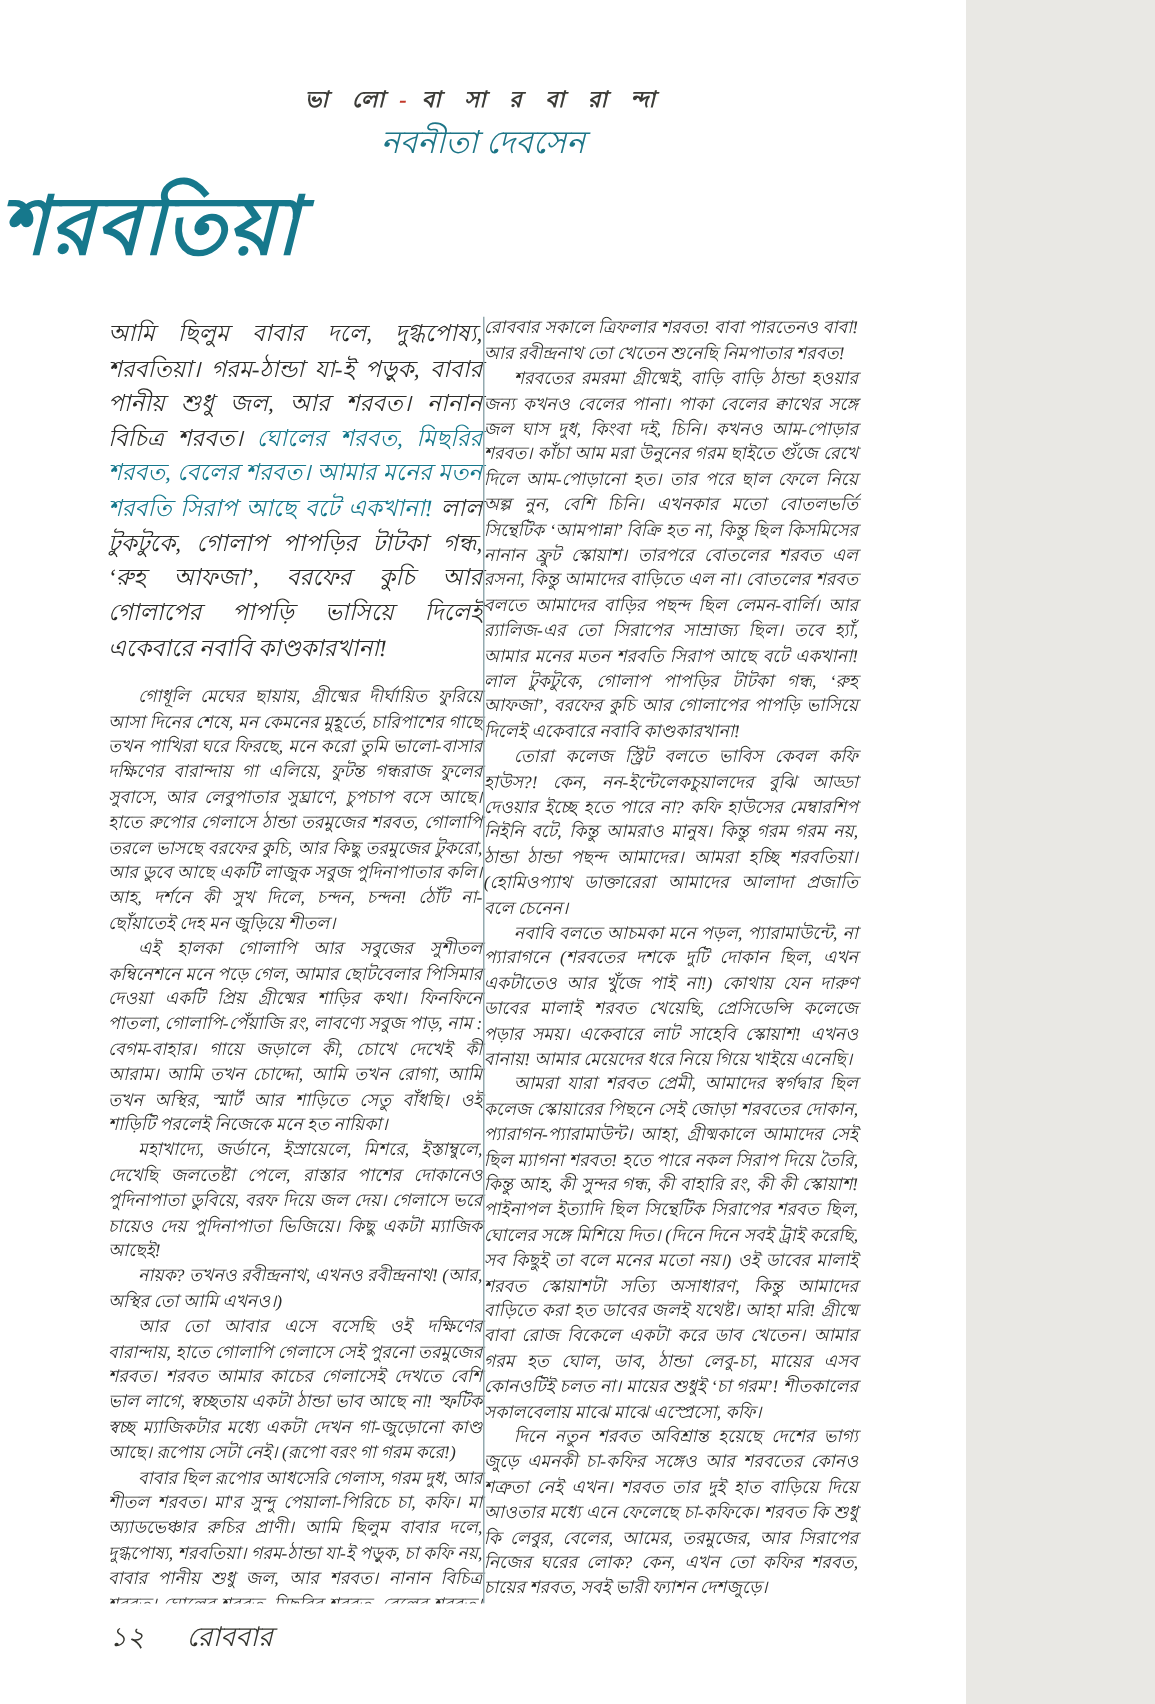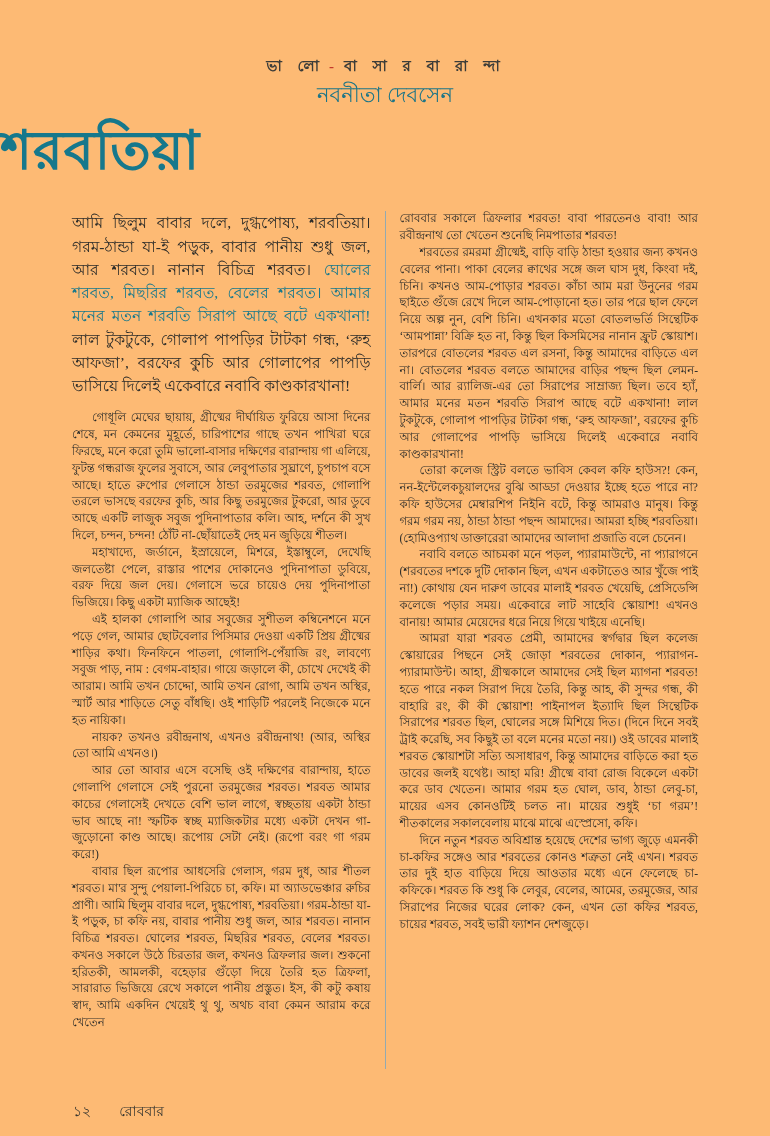--- a/index.html
+++ b/index.html
@@ -1,44 +1,45 @@
 <!DOCTYPE html>
 <html><head>
 <meta charset="utf-8">
 <style>
   html,body{margin:0;padding:0;}
   body{width:770px;height:1136px;background:#e9e8e4;}
   .page{
-    position:relative;width:770px;height:1136px;background:#fdba74;
+    position:relative;width:644px;height:1136px;background:#ffffff;
     overflow:hidden;font-family:"Liberation Serif","DejaVu Serif",serif;color:#2b2b28;
     box-sizing:border-box;
+    font-style:italic;
   }
   .masthead{padding-top:54px;text-align:center;}
   .series-line{
     font-size:15px;font-weight:bold;letter-spacing:4px;color:#3c3c38;
     word-spacing:4px;
   }
   .series-dash{color:#c3392b;padding:0 6px;font-weight:bold;}
   .author{text-align:center;font-size:21px;color:#1d7587;}
   .title{
     margin:8px 0 30px;text-align:left;font-size:54px;line-height:1.1;
     color:#16788c;font-weight:bold;letter-spacing:1px;
   }
   .columns{
-    display:flex;padding:0 72px;column-gap:14px;align-items:stretch;
+    display:flex;padding:0 72px;align-items:stretch;
     height:858px;overflow:hidden;
   }
   .col{flex:1;min-width:0;text-align:justify;}
   .divider{width:1px;background:#93aab0;}
   .intro{font-size:15.5px;line-height:1.5;margin:0 0 13px;}
   .teal{color:#16788c;}
   p.body{font-size:11.6px;line-height:1.45;margin:0;}
   p.indent{text-indent:20px;}
   .footer{
-    position:absolute;left:73px;bottom:12px;font-size:14px;color:#35352f;
+    position:absolute;left:73px;bottom:28px;font-size:18px;color:#35352f;
   }
   .footer .mag{margin-left:28px;}
 </style>
 </head>
 <body>
 
 <div class="page">
 
   <div class="masthead">
     <div class="series-line">
@@ -46,22 +47,22 @@
     </div>
     <div class="author">নবনীতা দেবসেন</div>
     <h1 class="title">শরবতিয়া</h1>
   </div>
 
   <div class="columns">
 
     <div class="col">
       <p class="intro"><span>আমি ছিলুম বাবার দলে, দুগ্ধপোষ্য, শরবতিয়া। গরম-ঠান্ডা যা-ই পড়ুক, বাবার পানীয় শুধু জল, আর শরবত। নানান বিচিত্র শরবত। </span><span class="teal">ঘোলের শরবত, মিছরির শরবত, বেলের শরবত। আমার মনের মতন শরবতি সিরাপ আছে বটে একখানা!</span><span> লাল টুকটুকে, গোলাপ পাপড়ির টাটকা গন্ধ, ‘রুহ আফজা’, বরফের কুচি আর গোলাপের পাপড়ি ভাসিয়ে দিলেই একেবারে নবাবি কাণ্ডকারখানা!</span></p>
       <p class="body indent">গোধূলি মেঘের ছায়ায়, গ্রীষ্মের দীর্ঘায়িত ফুরিয়ে আসা দিনের শেষে, মন কেমনের মুহূর্তে, চারিপাশের গাছে তখন পাখিরা ঘরে ফিরছে, মনে করো তুমি ভালো-বাসার দক্ষিণের বারান্দায় গা এলিয়ে, ফুটন্ত গন্ধরাজ ফুলের সুবাসে, আর লেবুপাতার সুঘ্রাণে, চুপচাপ বসে আছে। হাতে রুপোর গেলাসে ঠান্ডা তরমুজের শরবত, গোলাপি তরলে ভাসছে বরফের কুচি, আর কিছু তরমুজের টুকরো, আর ডুবে আছে একটি লাজুক সবুজ পুদিনাপাতার কলি। আহ, দর্শনে কী সুখ দিলে, চন্দন, চন্দন! ঠোঁট না-ছোঁয়াতেই দেহ মন জুড়িয়ে শীতল।</p>
+      <p class="body indent">এই হালকা গোলাপি আর সবুজের সুশীতল কম্বিনেশনে মনে পড়ে গেল, আমার ছোটবেলার পিসিমার দেওয়া একটি প্রিয় গ্রীষ্মের শাড়ির কথা। ফিনফিনে পাতলা, গোলাপি-পেঁয়াজি রং, লাবণ্যে সবুজ পাড়, নাম : বেগম-বাহার। গায়ে জড়ালে কী, চোখে দেখেই কী আরাম। আমি তখন চোদ্দো, আমি তখন রোগা, আমি তখন অস্থির, স্মার্ট আর শাড়িতে সেতু বাঁধছি। ওই শাড়িটি পরলেই নিজেকে মনে হত নায়িকা।</p>
       <p class="body indent">মহাখাদ্যে, জর্ডানে, ইস্রায়েলে, মিশরে, ইস্তাম্বুলে, দেখেছি জলতেষ্টা পেলে, রাস্তার পাশের দোকানেও পুদিনাপাতা ডুবিয়ে, বরফ দিয়ে জল দেয়। গেলাসে ভরে চায়েও দেয় পুদিনাপাতা ভিজিয়ে। কিছু একটা ম্যাজিক আছেই!</p>
-      <p class="body indent">এই হালকা গোলাপি আর সবুজের সুশীতল কম্বিনেশনে মনে পড়ে গেল, আমার ছোটবেলার পিসিমার দেওয়া একটি প্রিয় গ্রীষ্মের শাড়ির কথা। ফিনফিনে পাতলা, গোলাপি-পেঁয়াজি রং, লাবণ্যে সবুজ পাড়, নাম : বেগম-বাহার। গায়ে জড়ালে কী, চোখে দেখেই কী আরাম। আমি তখন চোদ্দো, আমি তখন রোগা, আমি তখন অস্থির, স্মার্ট আর শাড়িতে সেতু বাঁধছি। ওই শাড়িটি পরলেই নিজেকে মনে হত নায়িকা।</p>
       <p class="body indent">নায়ক? তখনও রবীন্দ্রনাথ, এখনও রবীন্দ্রনাথ! (আর, অস্থির তো আমি এখনও।)</p>
       <p class="body indent">আর তো আবার এসে বসেছি ওই দক্ষিণের বারান্দায়, হাতে গোলাপি গেলাসে সেই পুরনো তরমুজের শরবত। শরবত আমার কাচের গেলাসেই দেখতে বেশি ভাল লাগে, স্বচ্ছতায় একটা ঠান্ডা ভাব আছে না! স্ফটিক স্বচ্ছ ম্যাজিকটার মধ্যে একটা দেখন গা-জুড়োনো কাণ্ড আছে। রূপোয় সেটা নেই। (রূপো বরং গা গরম করে!)</p>
       <p class="body indent">বাবার ছিল রূপোর আধসেরি গেলাস, গরম দুধ, আর শীতল শরবত। মা'র সুন্দু পেয়ালা-পিরিচে চা, কফি। মা অ্যাডভেঞ্চার রুচির প্রাণী। আমি ছিলুম বাবার দলে, দুগ্ধপোষ্য, শরবতিয়া। গরম-ঠান্ডা যা-ই পড়ুক, চা কফি নয়, বাবার পানীয় শুধু জল, আর শরবত। নানান বিচিত্র শরবত। ঘোলের শরবত, মিছরির শরবত, বেলের শরবত। কখনও সকালে উঠে চিরতার জল, কখনও ত্রিফলার জল। শুকনো হরিতকী, আমলকী, বহেড়ার গুঁড়ো দিয়ে তৈরি হত ত্রিফলা, সারারাত ভিজিয়ে রেখে সকালে পানীয় প্রস্তুত। ইস, কী কটু কষায় স্বাদ, আমি একদিন খেয়েই থু থু, অথচ বাবা কেমন আরাম করে খেতেন</p>
     </div>
 
     <div class="divider"></div>
 
     <div class="col">
       <p class="body">রোববার সকালে ত্রিফলার শরবত! বাবা পারতেনও বাবা! আর রবীন্দ্রনাথ তো খেতেন শুনেছি নিমপাতার শরবত!</p>
       <p class="body indent">শরবতের রমরমা গ্রীষ্মেই, বাড়ি বাড়ি ঠান্ডা হওয়ার জন্য কখনও বেলের পানা। পাকা বেলের ক্বাথের সঙ্গে জল ঘাস দুধ, কিংবা দই, চিনি। কখনও আম-পোড়ার শরবত। কাঁচা আম মরা উনুনের গরম ছাইতে গুঁজে রেখে দিলে আম-পোড়ানো হত। তার পরে ছাল ফেলে নিয়ে অল্প নুন, বেশি চিনি। এখনকার মতো বোতলভর্তি সিন্থেটিক ‘আমপান্না’ বিক্রি হত না, কিন্তু ছিল কিসমিসের নানান ফ্রুট স্কোয়াশ। তারপরে বোতলের শরবত এল রসনা, কিন্তু আমাদের বাড়িতে এল না। বোতলের শরবত বলতে আমাদের বাড়ির পছন্দ ছিল লেমন-বার্লি। আর র‍্যালিজ-এর তো সিরাপের সাম্রাজ্য ছিল। তবে হ্যাঁ, আমার মনের মতন শরবতি সিরাপ আছে বটে একখানা! লাল টুকটুকে, গোলাপ পাপড়ির টাটকা গন্ধ, ‘রুহ আফজা’, বরফের কুচি আর গোলাপের পাপড়ি ভাসিয়ে দিলেই একেবারে নবাবি কাণ্ডকারখানা!</p>

